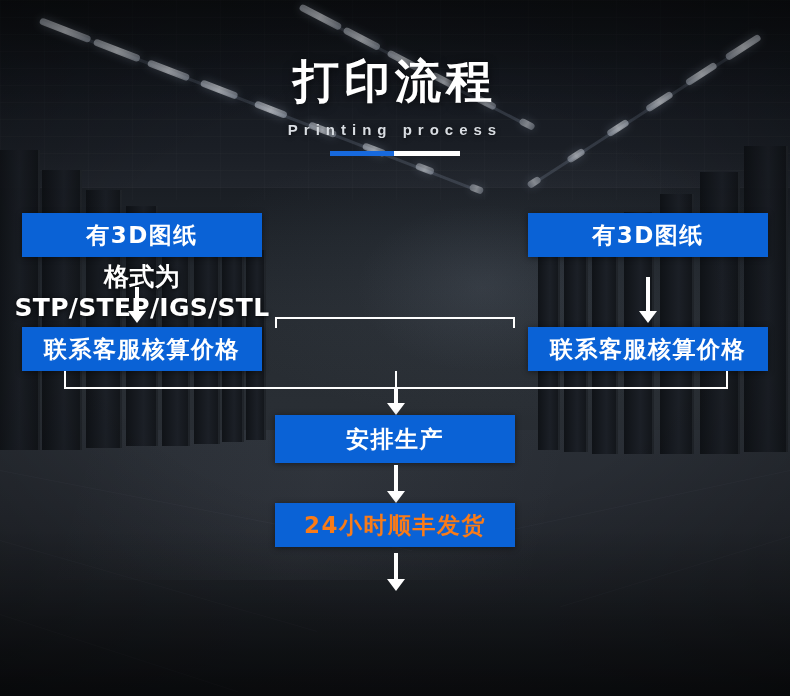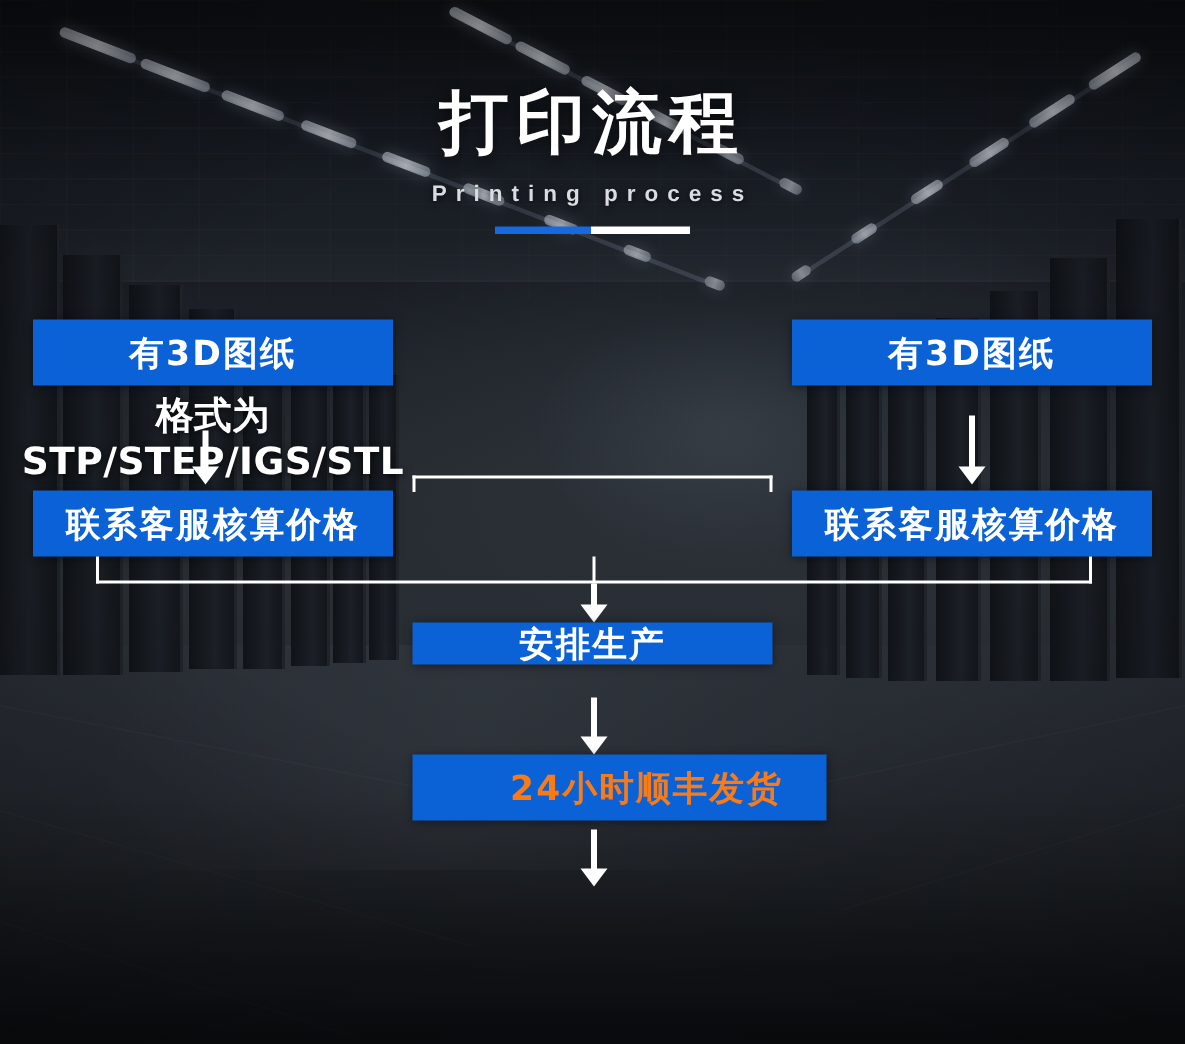--- a/index.html
+++ b/index.html
@@ -87,21 +87,21 @@
   .divider .seg-white{width:66px;height:5px;background:#ffffff;}
 
   
   .box{
     position:absolute;background:#0a62d6;color:#ffffff;
     display:flex;align-items:center;justify-content:center;
     font-size:23px;font-weight:bold;letter-spacing:1.5px;
     font-family:"DejaVu Sans","Liberation Sans",sans-serif;
     box-shadow:0 1px 6px rgba(0,0,0,.45);
   }
-  .box.accent{color:#f97b18;padding-left:36px;}
+  .box.accent{color:#f97b18;}
 
   .caption{
     position:absolute;color:#ffffff;font-size:25px;font-weight:bold;
     text-align:center;letter-spacing:.3px;
     font-family:"DejaVu Sans","Liberation Sans",sans-serif;
     text-shadow:0 1px 5px rgba(0,0,0,.75);
   }
 
   
   .arrow{position:absolute;}
@@ -235,21 +235,21 @@
     <div class="vright"></div>
     <div class="vmid"></div>
     <div class="hline"></div>
   </div>
 
   <div class="arrow" style="left:386px;top:389px;width:20px;height:26px;">
     <div class="shaft" style="height:16px;"></div>
     <div class="head"></div>
   </div>
 
-  <div class="box" style="left:275px;top:415px;width:240px;height:28px;text-align:right;">安排生产</div>
+  <div class="box" style="left:275px;top:415px;width:240px;height:48px;text-align:right;">安排生产</div>
 
   <div class="arrow" style="left:386px;top:465px;width:20px;height:38px;">
     <div class="shaft" style="height:28px;"></div>
     <div class="head"></div>
   </div>
 
   <div class="box accent" style="left:275px;top:503px;width:240px;height:44px;">24小时顺丰发货</div>
 
   <div class="arrow" style="left:386px;top:553px;width:20px;height:38px;">
     <div class="shaft" style="height:28px;"></div>

